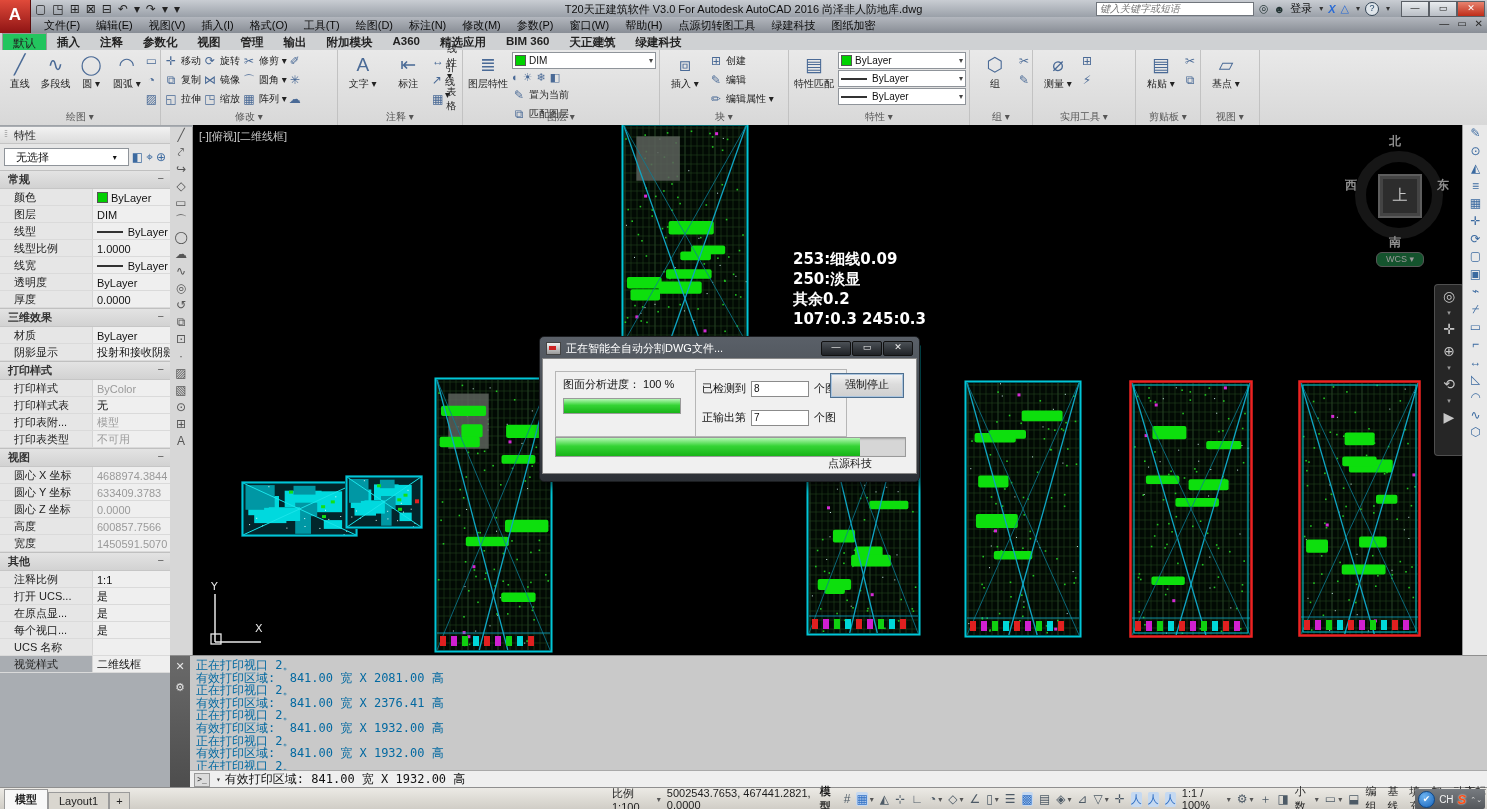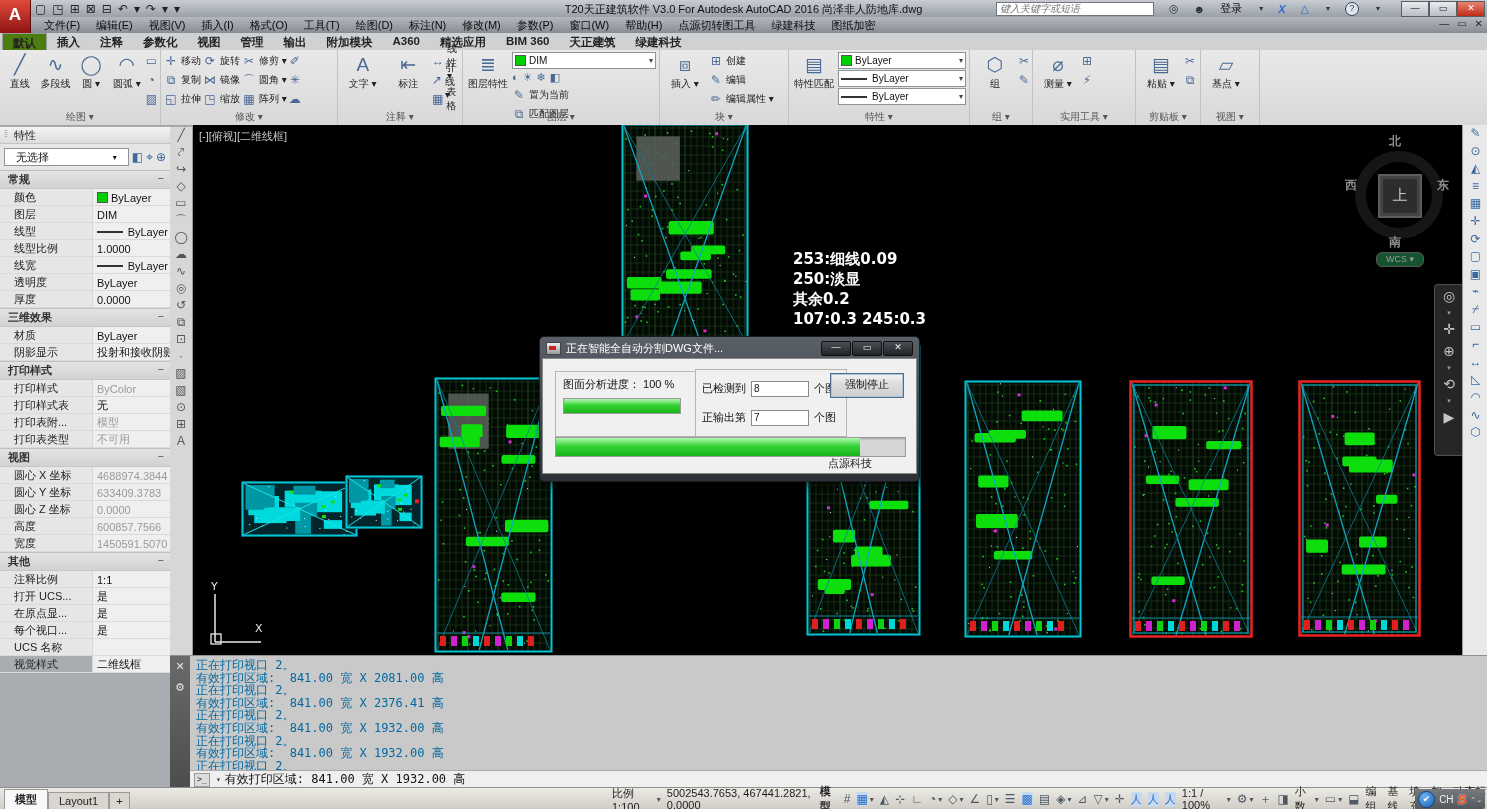--- a/index.html
+++ b/index.html
@@ -4,37 +4,37 @@
 <style>
   html,body{margin:0;padding:0;background:#7c8187;font-family:"Liberation Sans","DejaVu Sans",sans-serif;}
   #screen{position:relative;width:1487px;height:809px;overflow:hidden;background:#a9adb2;font-size:11px;color:#111;}
   .caret{font-size:8px;color:#333;margin-left:2px;}
   
   #titlebar{position:absolute;left:0;top:0;width:1487px;height:17px;background:linear-gradient(#c9cdd3,#9aa0a8);border-bottom:1px solid #6f747b;}
   #applogo{position:absolute;left:0;top:0;width:30px;height:33px;background:linear-gradient(#e04a3a,#8f1414);color:#fff;font-weight:bold;font-size:17px;text-align:center;line-height:30px;z-index:30;border-right:1px solid #5a0c0c;}
   #qat{position:absolute;left:35px;top:1px;display:flex;gap:6px;align-items:center;height:15px;font-size:12px;color:#222;}
   #qat span{cursor:default;}
   #title-text{position:absolute;left:0;right:0;top:2px;text-align:center;font-size:11px;color:#0d0d0d;}
-  #tb-right{position:absolute;right:2px;top:1px;display:flex;align-items:center;gap:15px;height:15px;}
+  #tb-right{position:absolute;right:2px;top:1px;display:flex;align-items:center;gap:5px;height:15px;}
   #help-search{width:150px;height:12px;font-size:10px;font-style:italic;color:#777;border:1px solid #70757c;background:#fff;padding:0 3px;}
   .tbico{font-size:11px;color:#233;}
   .qhelp{width:12px;height:12px;border:1px solid #345;border-radius:50%;font-size:9px;line-height:11px;text-align:center;color:#246;background:#dfe5ea;}
   .winbtns{display:flex;margin-left:6px;}
   .winbtn{width:26px;height:14px;border:1px solid #5a5f66;background:linear-gradient(#e9ecef,#b9bec5);font-size:9px;line-height:12px;text-align:center;color:#222;}
   .winbtn.close{background:linear-gradient(#e8836f,#bf2c18);color:#fff;font-weight:bold;}
   
   #menubar{position:absolute;left:0;top:17px;width:1487px;height:16px;background:linear-gradient(#b3b7be,#888d95);border-bottom:1px solid #6f747b;}
   #menus{position:absolute;left:36px;top:0;height:16px;display:flex;}
   .menu-item{padding:1px 8px 0 8px;font-size:11px;color:#0b0b0b;}
   #doc-controls{position:absolute;right:4px;top:1px;display:flex;gap:8px;font-size:10px;color:#2a2a2a;}
   
   #ribbontabs{position:absolute;left:0;top:33px;width:1487px;height:17px;background:#cfd1d3;border-bottom:1px solid #babbbd;}
   #tabs{position:absolute;left:2px;top:0;display:flex;height:17px;}
   .rtab{padding:2px 10px 0 10px;font-size:11.5px;color:#222;font-weight:bold;}
-  .rtab.active{background:#4d7c0f;border:1px solid #9a9a9a;border-bottom:none;font-weight:bold;}
+  .rtab.active{background:#22c55e;border:1px solid #9a9a9a;border-bottom:none;font-weight:normal;}
   #tabopts{position:absolute;left:595px;top:2px;font-size:10px;color:#333;}
   
   #ribbon{position:absolute;left:0;top:50px;width:1487px;height:75px;background:linear-gradient(#e9e9e9,#d8d8d8);border-bottom:1px solid #9fa3a8;display:flex;}
   .rpanel{position:relative;height:75px;border-right:1px solid #c2c2c2;flex:0 0 auto;}
   .rpanel-label{position:absolute;left:0;right:0;bottom:1px;text-align:center;font-size:10px;color:#555;}
   .rpanel-body{position:absolute;left:0;right:0;top:2px;bottom:14px;display:flex;align-items:flex-start;padding:0 3px;gap:2px;}
   .bigbtn{width:44px;text-align:center;color:#223;}
   .bigbtn .g{display:block;font-size:19px;line-height:26px;color:#4a6a96;}
   .bigbtn .t{display:block;font-size:10px;line-height:11px;color:#222;}
   .gridcol{display:flex;flex-direction:column;gap:1px;}

